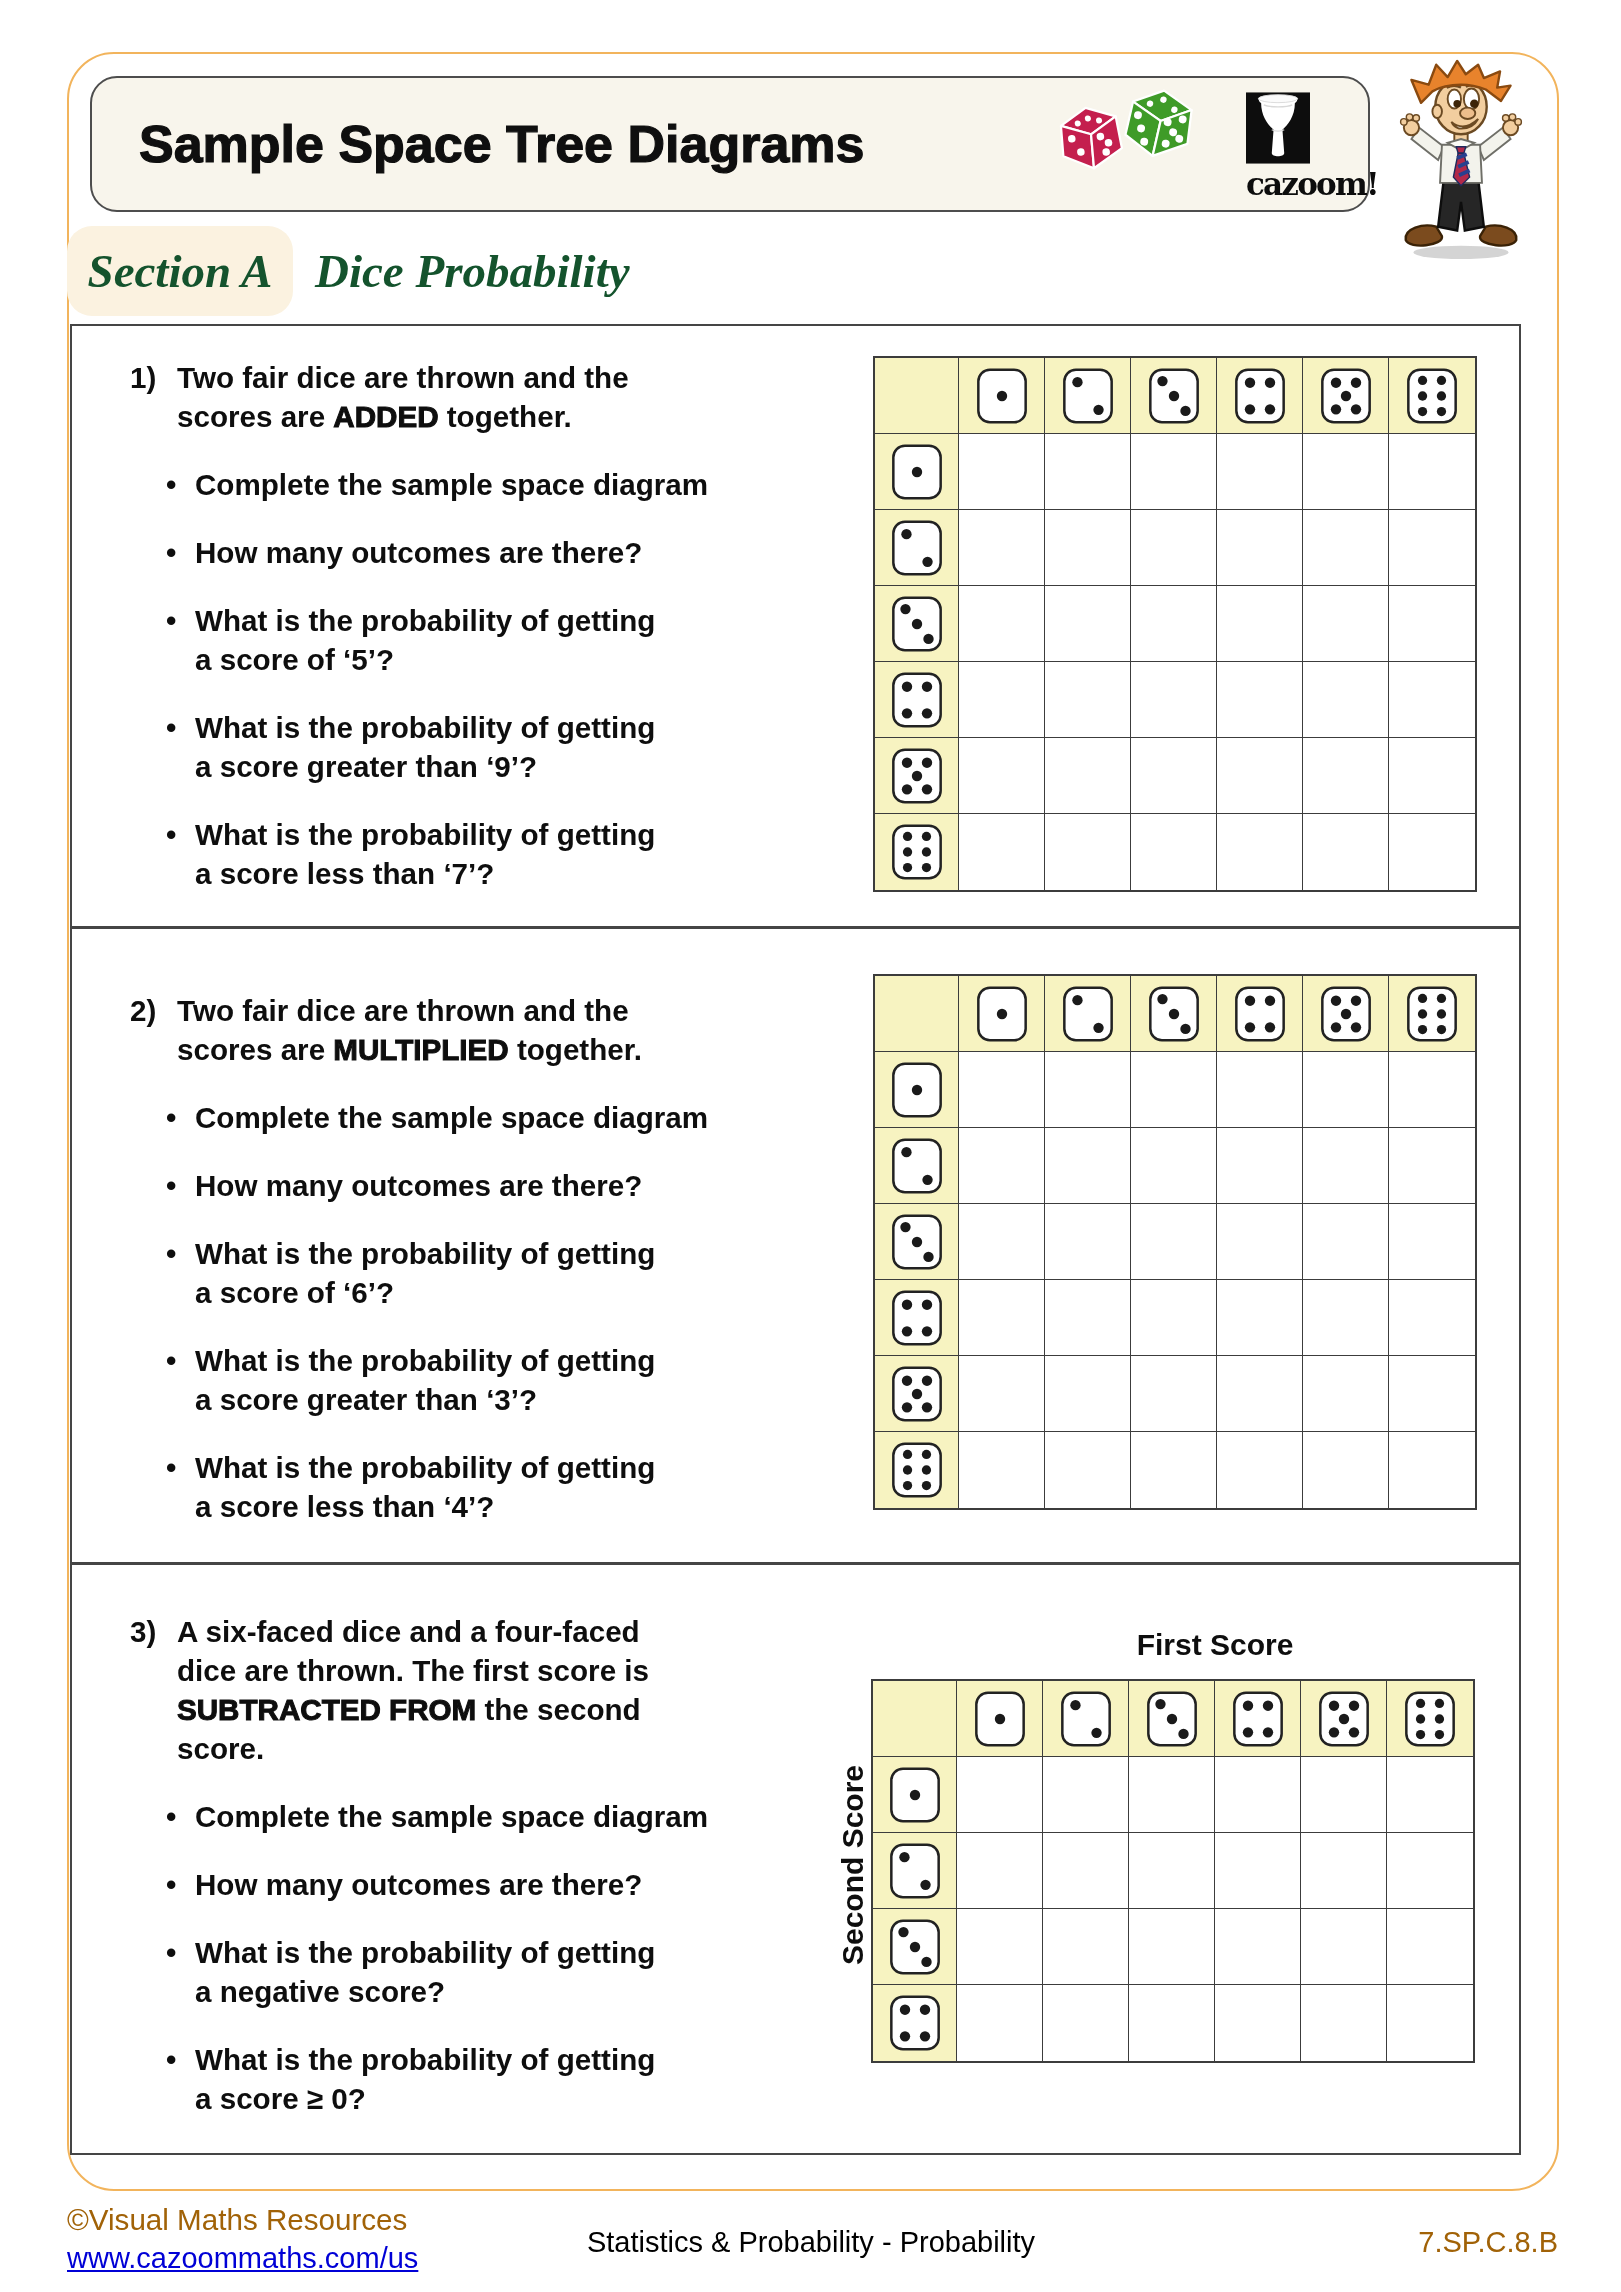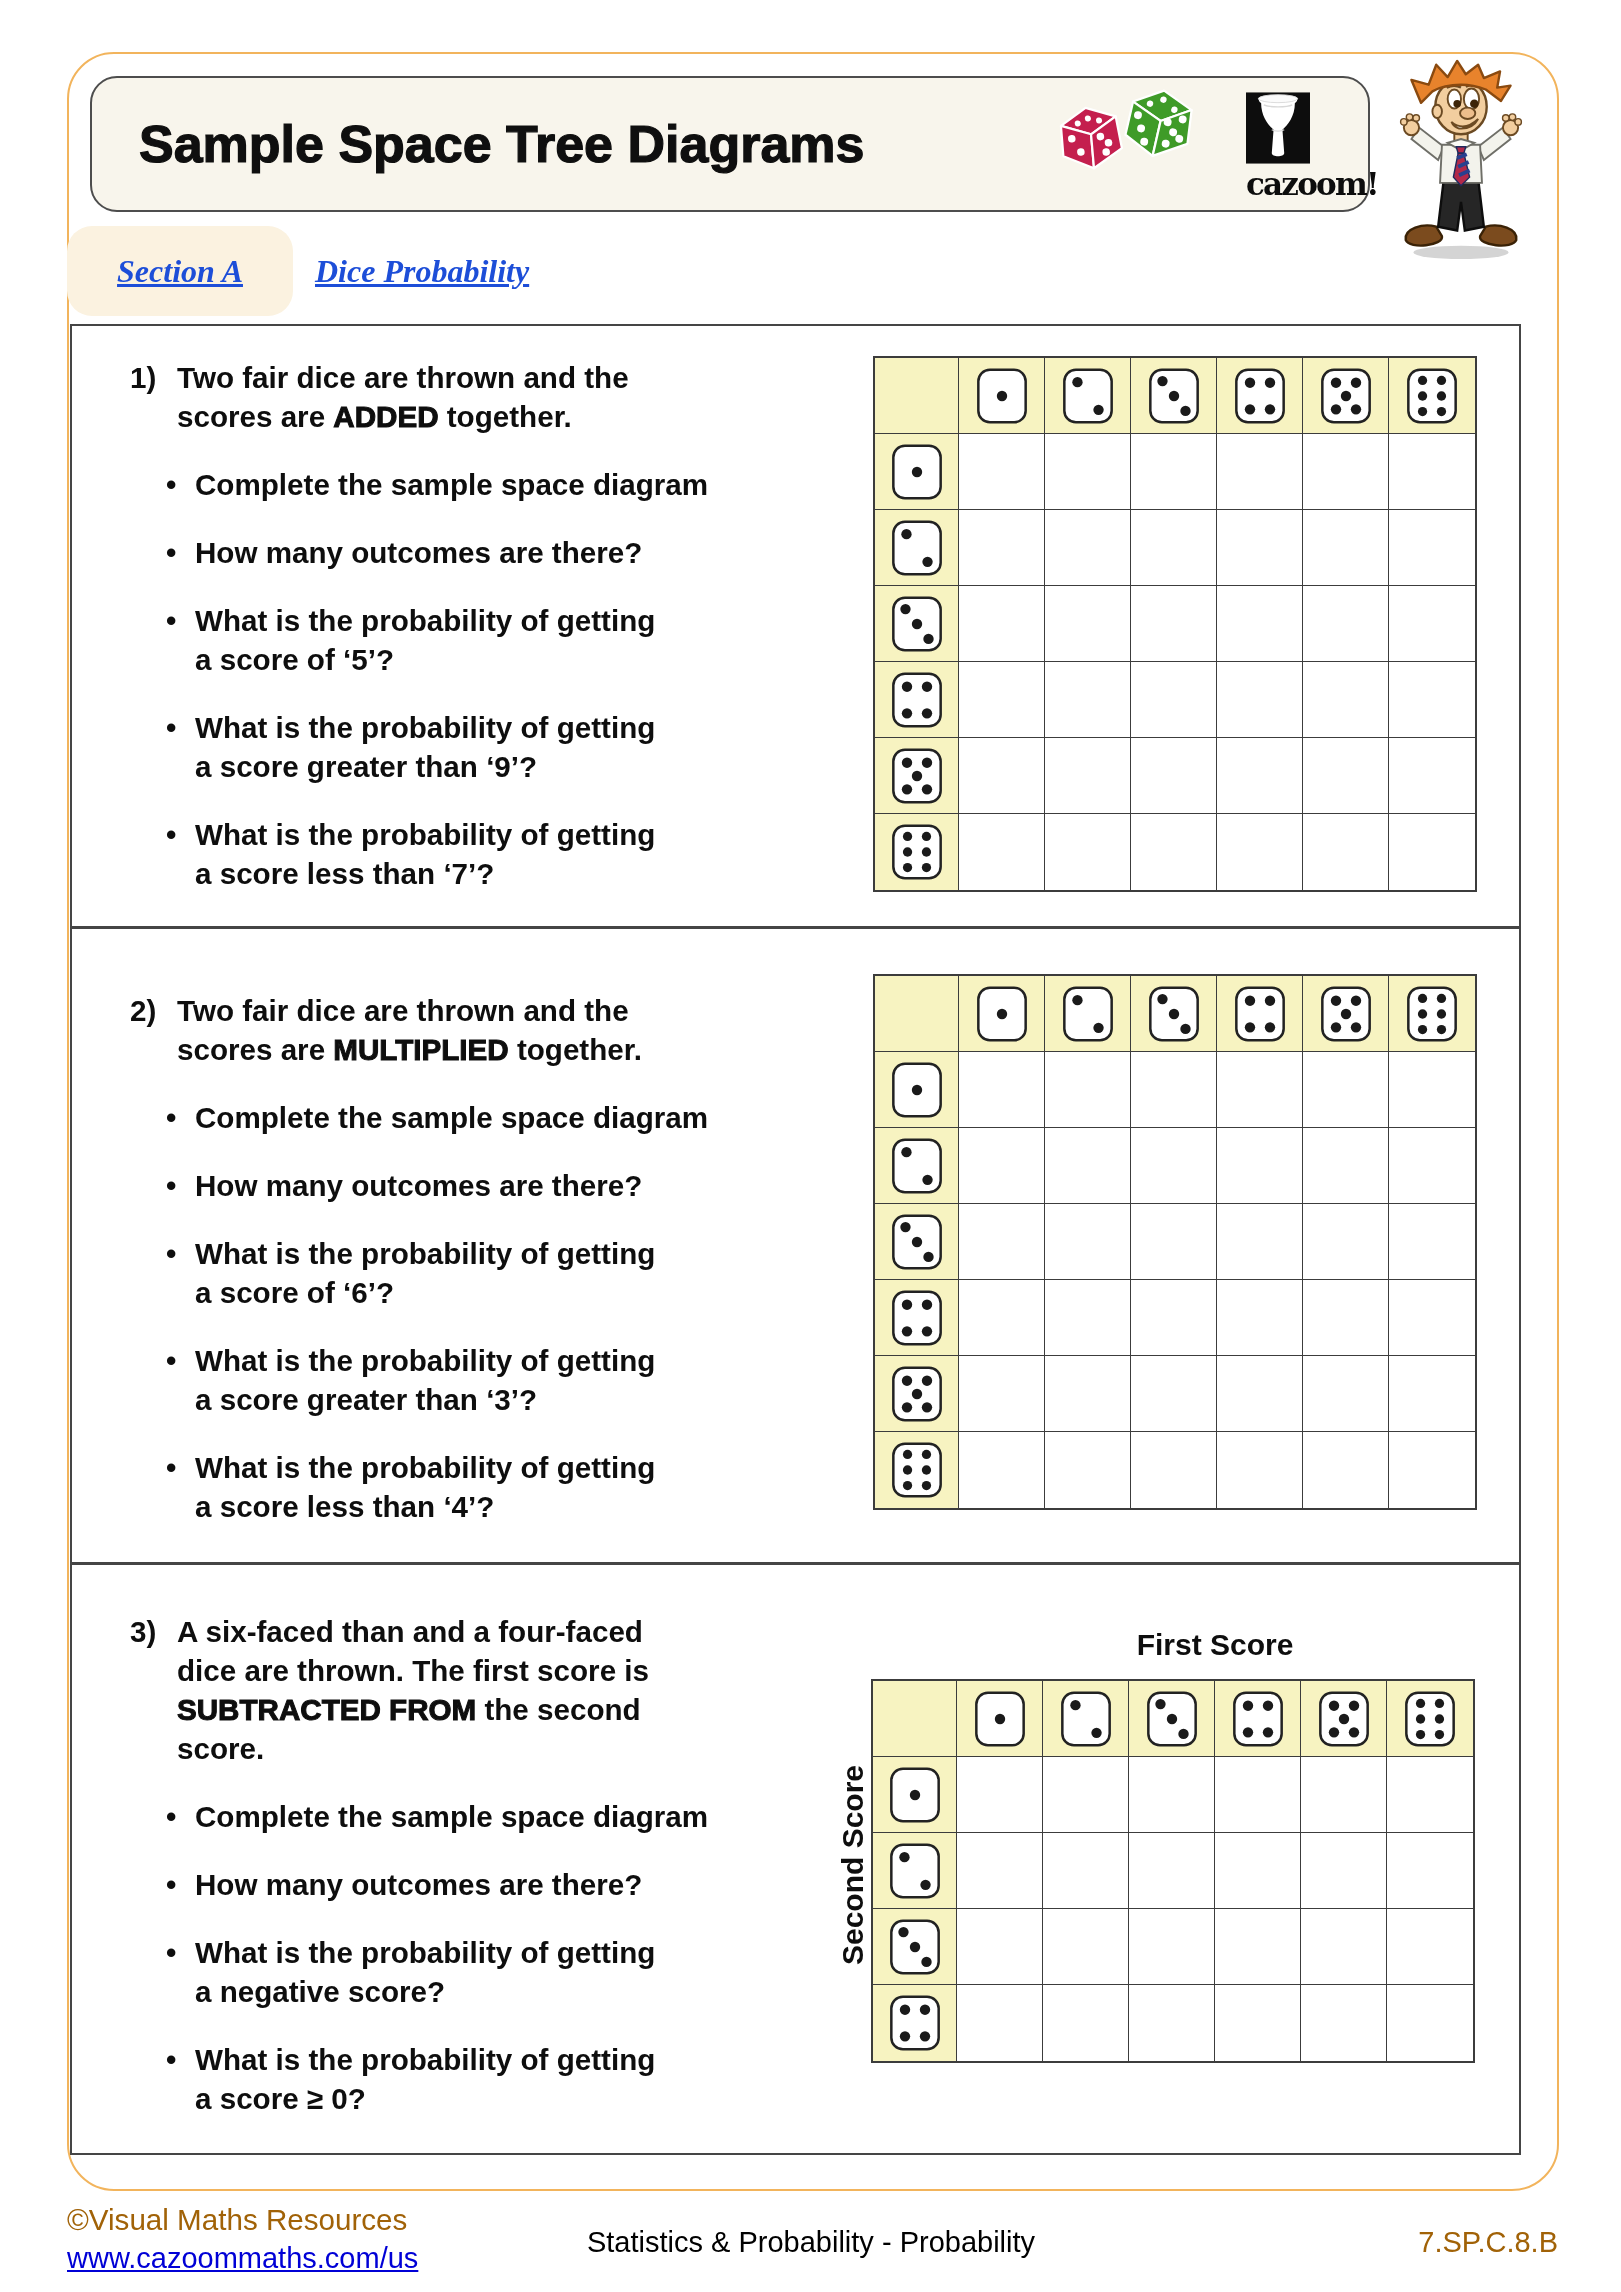--- a/index.html
+++ b/index.html
@@ -28,21 +28,21 @@
     letter-spacing:-1.8px;color:#0d0d0d;margin-top:-1.8px;
   }
   .mascot{position:absolute;left:1394px;top:59px;z-index:5;}
   
   .section-pill{
     position:absolute;left:67px;top:226px;width:226px;height:90px;
     background:#FBF2E0;border-radius:25px;text-align:center;
   }
   .serif-head{
     font-family:"Liberation Serif","DejaVu Serif",serif;
-    font-style:italic;font-weight:700;font-size:32px;color:#1d4ed8;text-decoration:underline;
+    font-style:italic;font-weight:700;font-size:47px;color:#14532d;
   }
   .section-pill span{line-height:90px;}
   .section-title{position:absolute;left:315px;top:226px;height:90px;line-height:90px;}
   
   .main-box{
     position:absolute;left:70px;top:324px;width:1447px;height:1827px;
     border:2.7px solid #454545;background:#fff;
   }
   .sep{position:absolute;left:0;width:100%;height:2.7px;background:#454545;}
   
@@ -245,21 +245,21 @@
     </div>
     <div class="bullet">
       <span class="bmark">•</span>
       <div>What is the probability of getting</div>
       <div>a score less than ‘4’?</div>
     </div>
   </div>
 <div class="q-block" id="q3-text" style="top:1612px">
     <div class="intro">
       <span class="qnum">3)</span>
-      <div><span>A six-faced than and a four-faced</span></div>
+      <div><span>A six-faced dice and a four-faced</span></div>
       <div><span>dice are thrown. The first score is</span></div>
       <div><span class="strong">SUBTRACTED FROM</span><span> the second</span></div>
       <div><span>score.</span></div>
     </div>
     <div class="bullet">
       <span class="bmark">•</span>
       <div>Complete the sample space diagram</div>
     </div>
     <div class="bullet">
       <span class="bmark">•</span>

